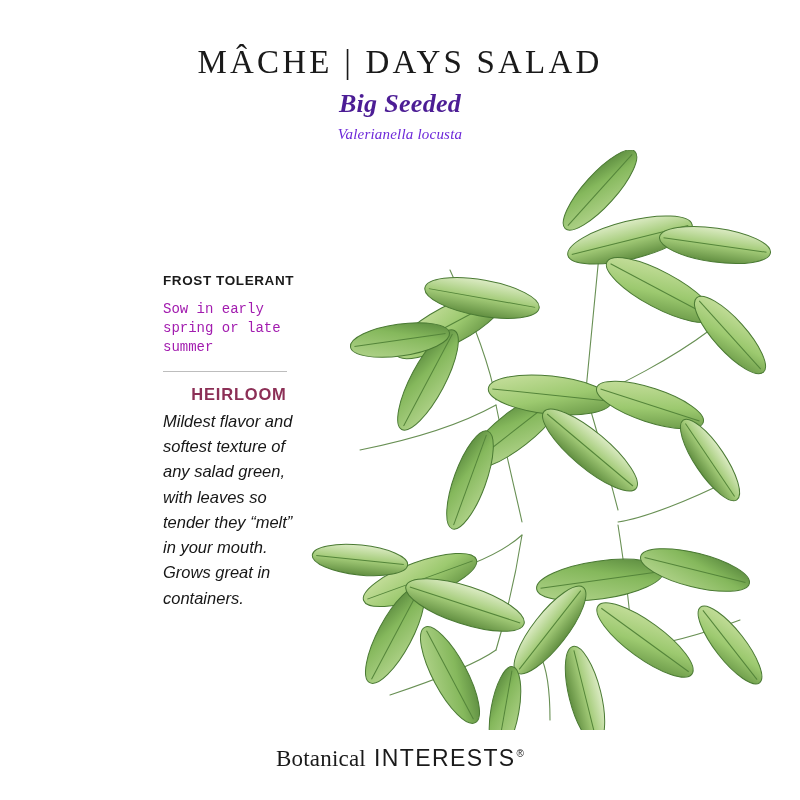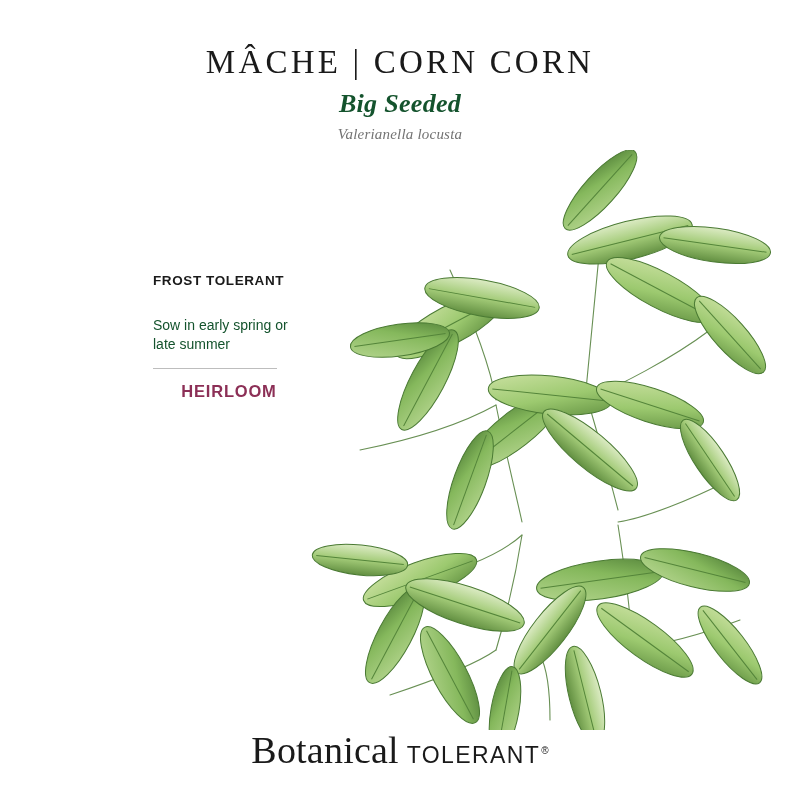--- a/index.html
+++ b/index.html
@@ -36,55 +36,55 @@
     color: #1a1a1a;
     font-weight: 400;
     line-height: 1.1;
     white-space: nowrap;
   }
   .title-variety {
     font-family: "Liberation Serif", serif;
     font-style: italic;
     font-weight: 700;
     font-size: 26px;
-    color: #14532d;
+    color: #4c1d95;
     margin-top: 9px;
     letter-spacing: 0.3px;
   }
   .title-latin {
     font-family: "Liberation Serif", serif;
     font-style: italic;
     font-size: 15px;
-    color: #737373;
+    color: #6d28d9;
     margin-top: 7px;
     letter-spacing: 0.2px;
   }
 
   
   .info-col {
     position: absolute;
-    left: 153px;
+    left: 163px;
     top: 272px;
     width: 152px;
   }
   .info-bold {
     font-family: "Liberation Sans", sans-serif;
     font-weight: 700;
     font-size: 13.5px;
     letter-spacing: 0.6px;
     color: #1a1a1a;
     line-height: 1.35;
     text-transform: uppercase;
   }
   .info-sow {
-    font-family: Liberation Sans, sans-serif;
+    font-family: Liberation Mono, monospace;
     font-size: 14px;
-    color: #14532d;
+    color: #a21caf;
     line-height: 1.35;
-    margin-top: 26px;
+    margin-top: 10px;
   }
   .divider {
     width: 124px;
     height: 1px;
     background: #bdbdbd;
     margin: 14px 0 13px 0;
   }
   .heirloom {
     font-family: "Liberation Sans", sans-serif;
     font-weight: 700;
@@ -123,21 +123,21 @@
     width: 800px;
     text-align: center;
   }
   .brand {
     display: inline-block;
     font-family: "Liberation Serif", serif;
     color: #1a1a1a;
     white-space: nowrap;
   }
   .brand-1 {
-    font-size: 38px;
+    font-size: 23px;
     letter-spacing: 0.2px;
   }
   .brand-2 {
     font-family: "Liberation Sans", sans-serif;
     font-size: 23px;
     letter-spacing: 1.4px;
     margin-left: 8px;
   }
   .brand-r {
     font-family: "Liberation Sans", sans-serif;
@@ -145,21 +145,21 @@
     vertical-align: 9px;
     margin-left: 1px;
   }
 </style>
 </head>
 <body>
 
 <div class="packet">
 
   <div class="header">
-    <div class="title-main">MÂCHE | CORN CORN</div>
+    <div class="title-main">MÂCHE | DAYS SALAD</div>
     <div class="title-variety">Big Seeded</div>
     <div class="title-latin">Valerianella locusta</div>
   </div>
 
   <div class="illustration">
     <svg width="500" height="580" viewBox="0 0 500 580" xmlns="http://www.w3.org/2000/svg" aria-hidden="true">
       <defs>
         <linearGradient id="lg1" x1="0" y1="0" x2="1" y2="1">
           <stop offset="0%" stop-color="#cfe3a6"></stop>
           <stop offset="55%" stop-color="#9cc96f"></stop>
@@ -309,21 +309,22 @@
         </g>
       </g>
     </svg>
   </div>
 
   <div class="info-col">
     <div class="info-bold">FROST TOLERANT</div>
     <div class="info-sow">Sow in early spring or late summer</div>
     <div class="divider"></div>
     <div class="heirloom">HEIRLOOM</div>
+    <div class="desc">Mildest flavor and softest texture of any salad green, with leaves so tender they “melt” in your mouth. Grows great in containers.</div>
   </div>
 
   <div class="footer">
     <span class="brand">
-      <span class="brand-1">Botanical</span><span class="brand-2">TOLERANT</span><span class="brand-r">®</span>
+      <span class="brand-1">Botanical</span><span class="brand-2">INTERESTS</span><span class="brand-r">®</span>
     </span>
   </div>
 
 </div>
 
 </body></html>

